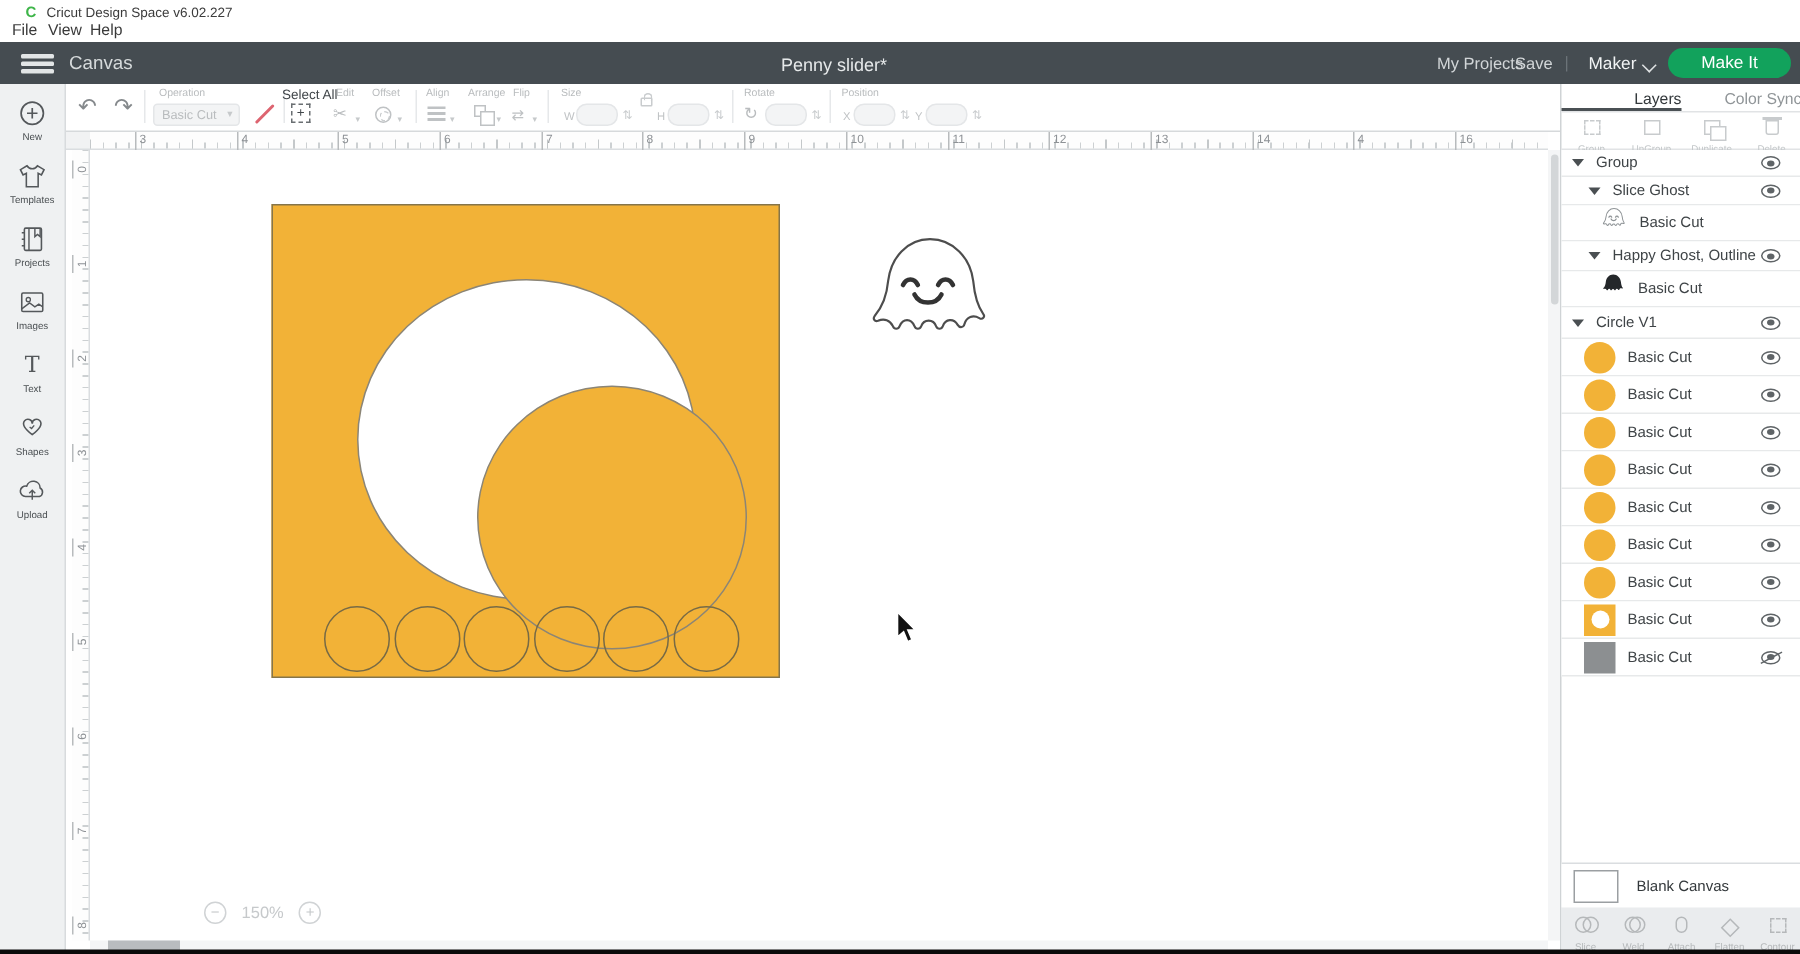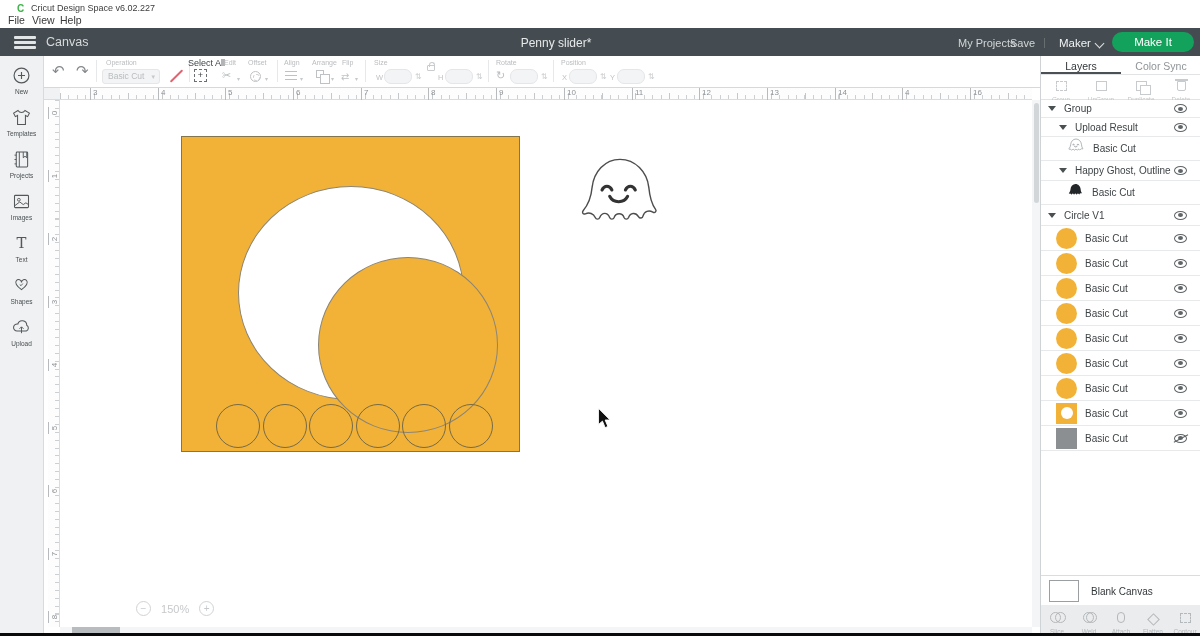--- a/index.html
+++ b/index.html
@@ -82,21 +82,21 @@
   #canvas-vscroll .vthumb { position:absolute; left:1.5px; top:3px; width:5px; height:100px; background:#d3d6d8; border-radius:3px; }
   #canvas-hscroll { position:absolute; left:16px; bottom:2px; height:7px; width:972px; background:#f4f5f6; }
   #canvas-hscroll .hthumb { position:absolute; left:12px; top:0; width:48px; height:7px; background:#b9bcbf; }
   .zoom-ctl { position:absolute; left:92px; top:513px; color:#c6c9cb; font-size:11px; }
   .zoom-btn { display:inline-block; width:15px; height:15px; border:1px solid #d0d3d5; border-radius:50%; text-align:center; line-height:13px; font-size:10px; vertical-align:middle; }
   .zoom-val { display:inline-block; margin:0 7px; vertical-align:middle; }
 
   
   #right-panel { position:absolute; left:1040px; top:56px; width:160px; height:580px; background:#fff; border-left:1px solid #cfd3d5; }
   .rp-tabs { position:absolute; left:0; top:0; width:160px; height:19px; border-bottom:1px solid #e1e3e5; display:flex; }
-  .rp-tab { flex:1; text-align:center; font-size:10.5px; padding-top:4px; color:#8f9497; }
+  .rp-tab { flex:1; text-align:right; font-size:10.5px; padding-top:4px; color:#8f9497; }
   .rp-tab.active { color:#34393c; border-bottom:2px solid #4a5054; }
   .rp-actions { position:absolute; left:0; top:19px; width:160px; height:25px; border-bottom:1px solid #e1e3e5; display:flex; }
   .rp-act { flex:1; text-align:center; padding-top:2px; }
   .rp-act-label { font-size:6.5px; color:#c3c7c9; display:block; margin-top:1px; }
   .ai { display:inline-block; width:11px; height:10px; border:1px dashed #c8cbcd; position:relative; }
   .ai.solid { border-style:solid; }
   .ai.dup::after { content:''; position:absolute; left:3px; top:3px; width:9px; height:8px; border:1px solid #c8cbcd; background:#fff; }
   .ai.trash { border-style:solid; border-radius:0 0 2px 2px; width:9px; }
   .ai.trash::before { content:''; position:absolute; left:-3px; top:-3px; width:13px; height:1.5px; background:#c8cbcd; }
 
@@ -353,21 +353,21 @@
     <div id="layer-list">
       <span class="scroll-up">▲</span>
 
       <div class="lrow" style="height:18px">
         <span class="caret" style="margin-left:7px"></span>
         <span class="lname">Group</span>
         <span class="eye"></span>
       </div>
       <div class="lrow" style="height:19px">
         <span class="caret" style="margin-left:18px"></span>
-        <span class="lname">Upload Result</span>
+        <span class="lname">Slice Ghost</span>
         <span class="eye"></span>
       </div>
       <div class="lrow" style="height:24px">
         <span class="thumb" style="margin-left:26px">
           <svg width="18" height="17" viewBox="0 0 100 100">
               <path d="M50 6 C33 6 21 20 19 37 C18 48 15 56 9 63 C7.5 65 9 67.5 11.5 66.5 C16 64.5 20.5 66 22.5 70.5 C23.5 73 26.5 73 27.5 70.5 C30 64.5 36 64.5 38.5 70.5 C39.5 73 42.5 73 43.5 70.5 C45.5 65 52.5 65 54.5 70.5 C55.5 73 58.5 73 59.5 70.5 C61.5 65 67.5 64.5 70.5 69.5 C72 72 75 71.5 75.5 69 C77 63.5 82 62 86.5 64.5 C89 66 91 63.5 89.5 61.5 C85 55.5 83 47.5 82 37 C80 20 67 6 50 6 Z" fill="#fff" stroke="#8f9497" stroke-width="4"></path>
               <path d="M30 40 C32.5 34.5 38.5 34.5 41 40 M56 40 C58.5 34.5 64.5 34.5 67 40 M38.5 47 C42.5 55 54.5 55 58.5 47" fill="none" stroke="#8f9497" stroke-width="5" stroke-linecap="round"></path>
             </svg>
         </span>
         <span class="lname">Basic Cut</span>

